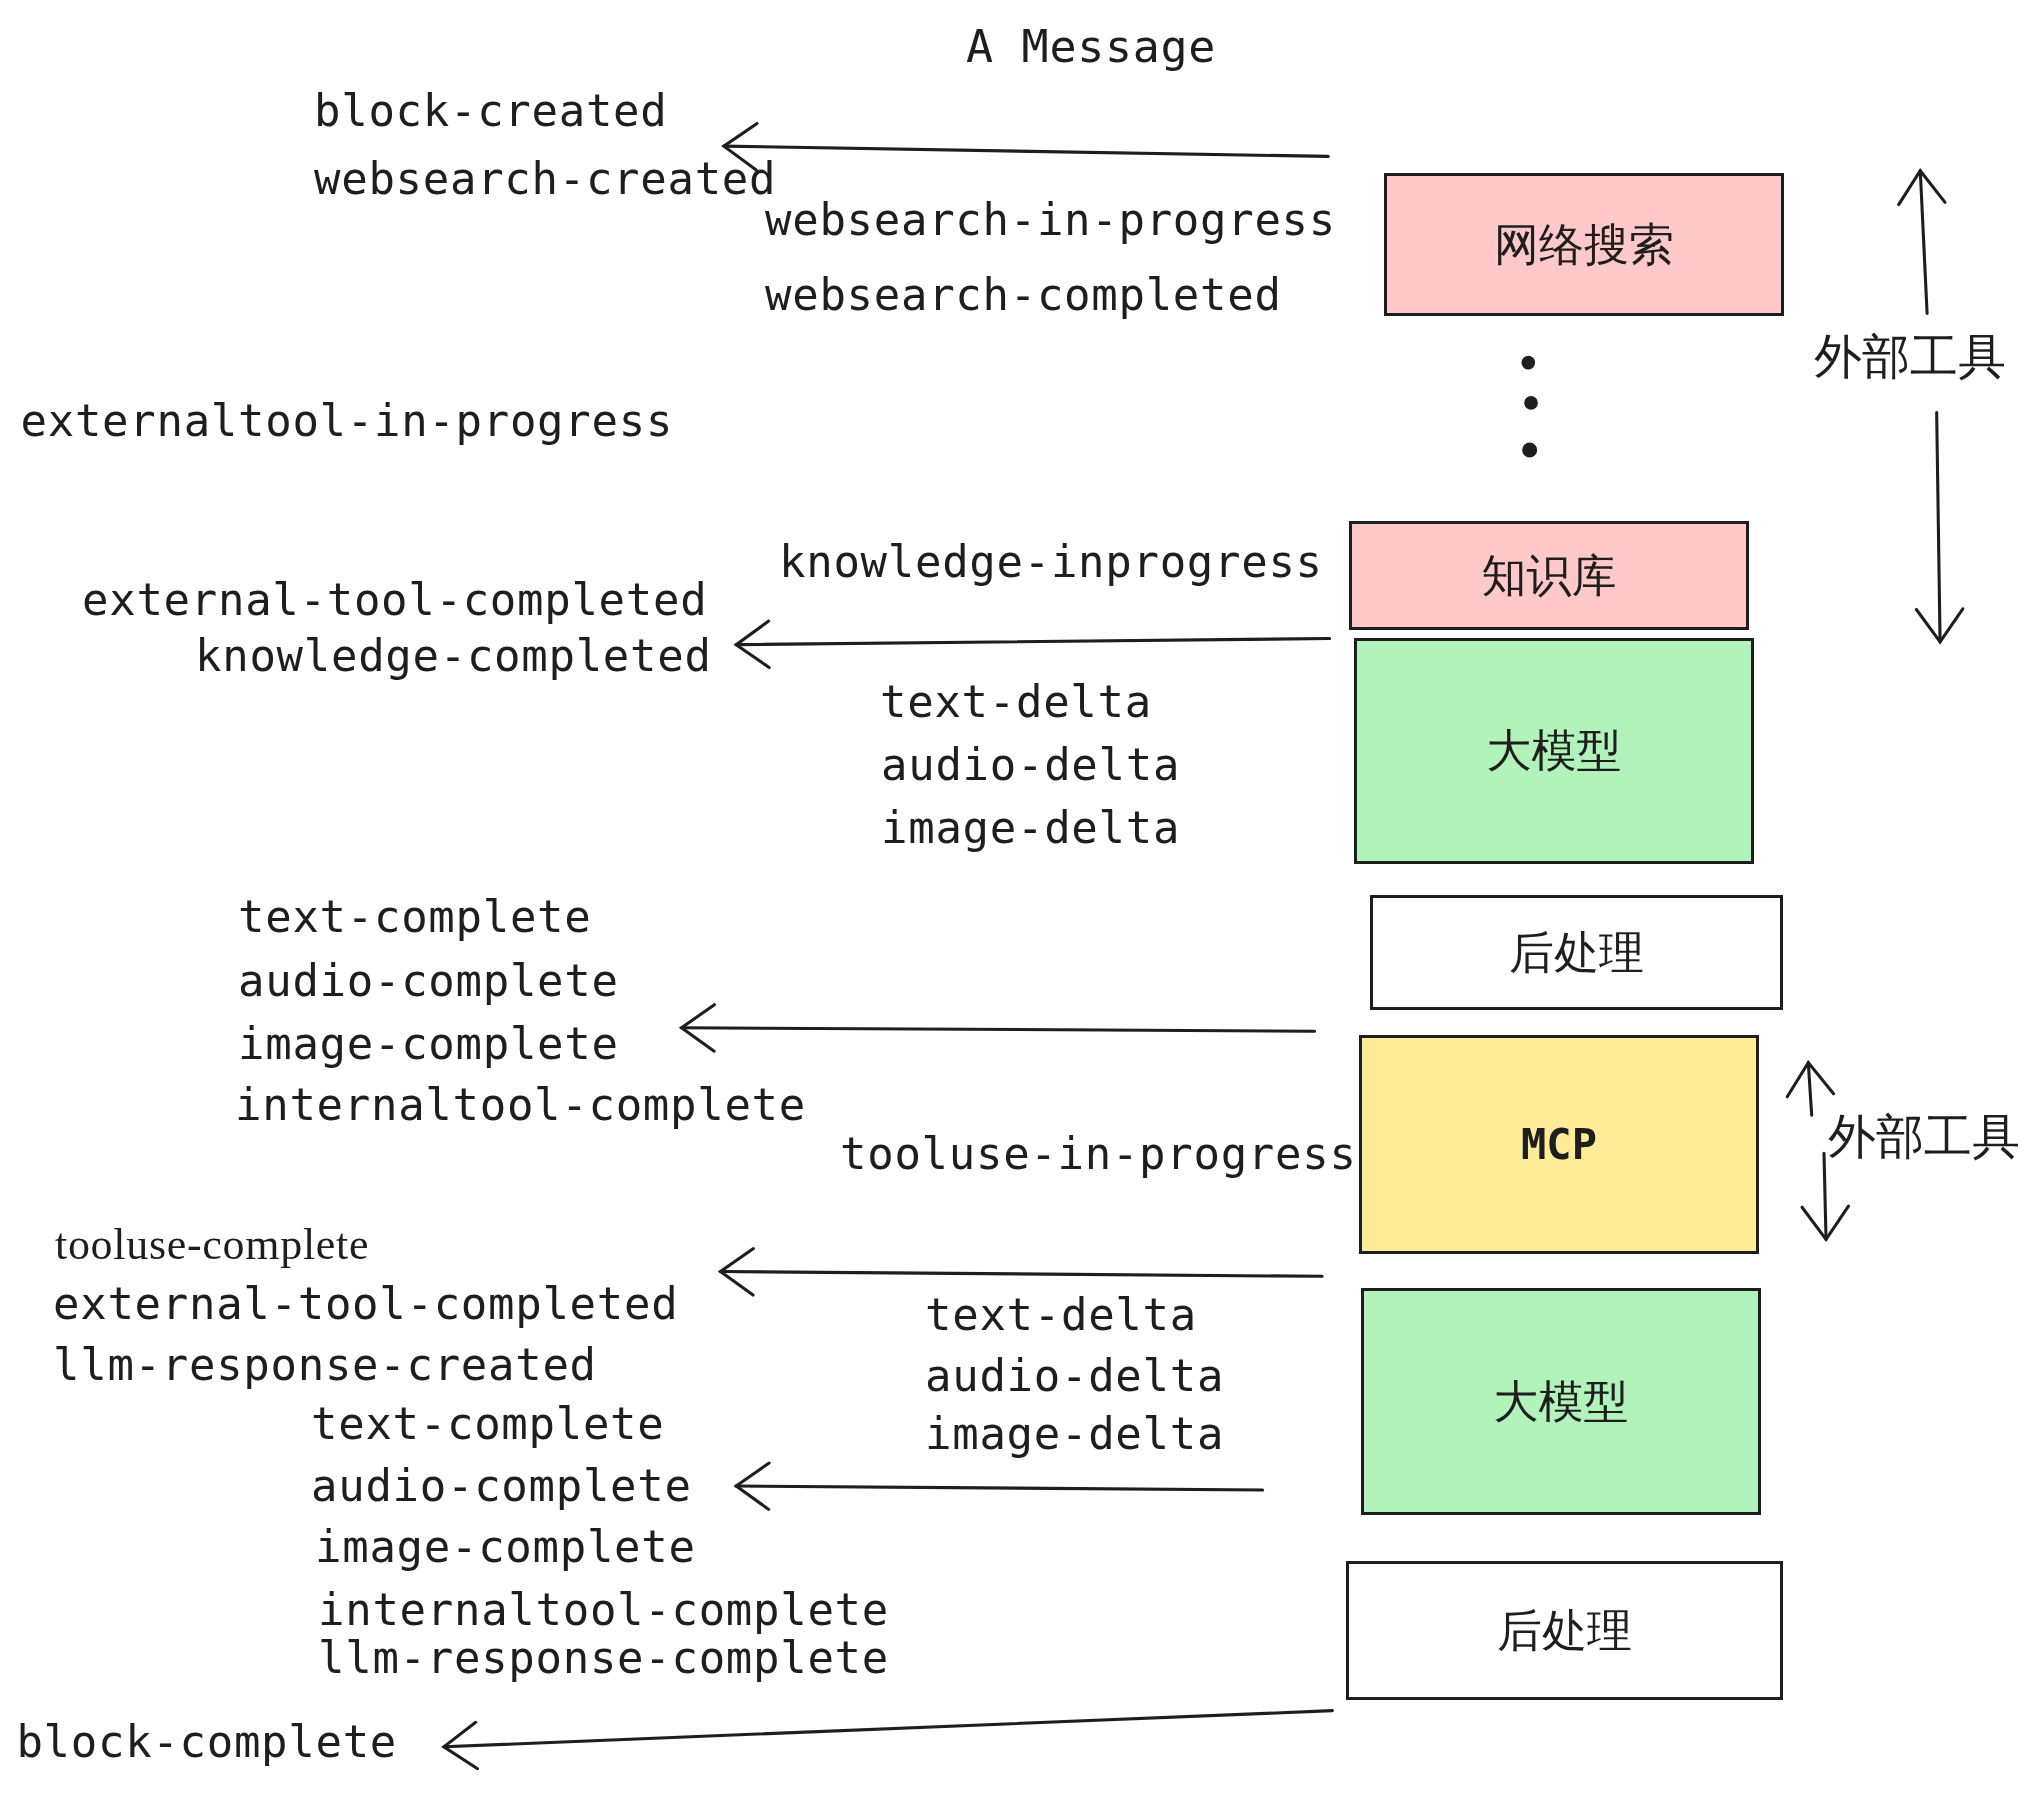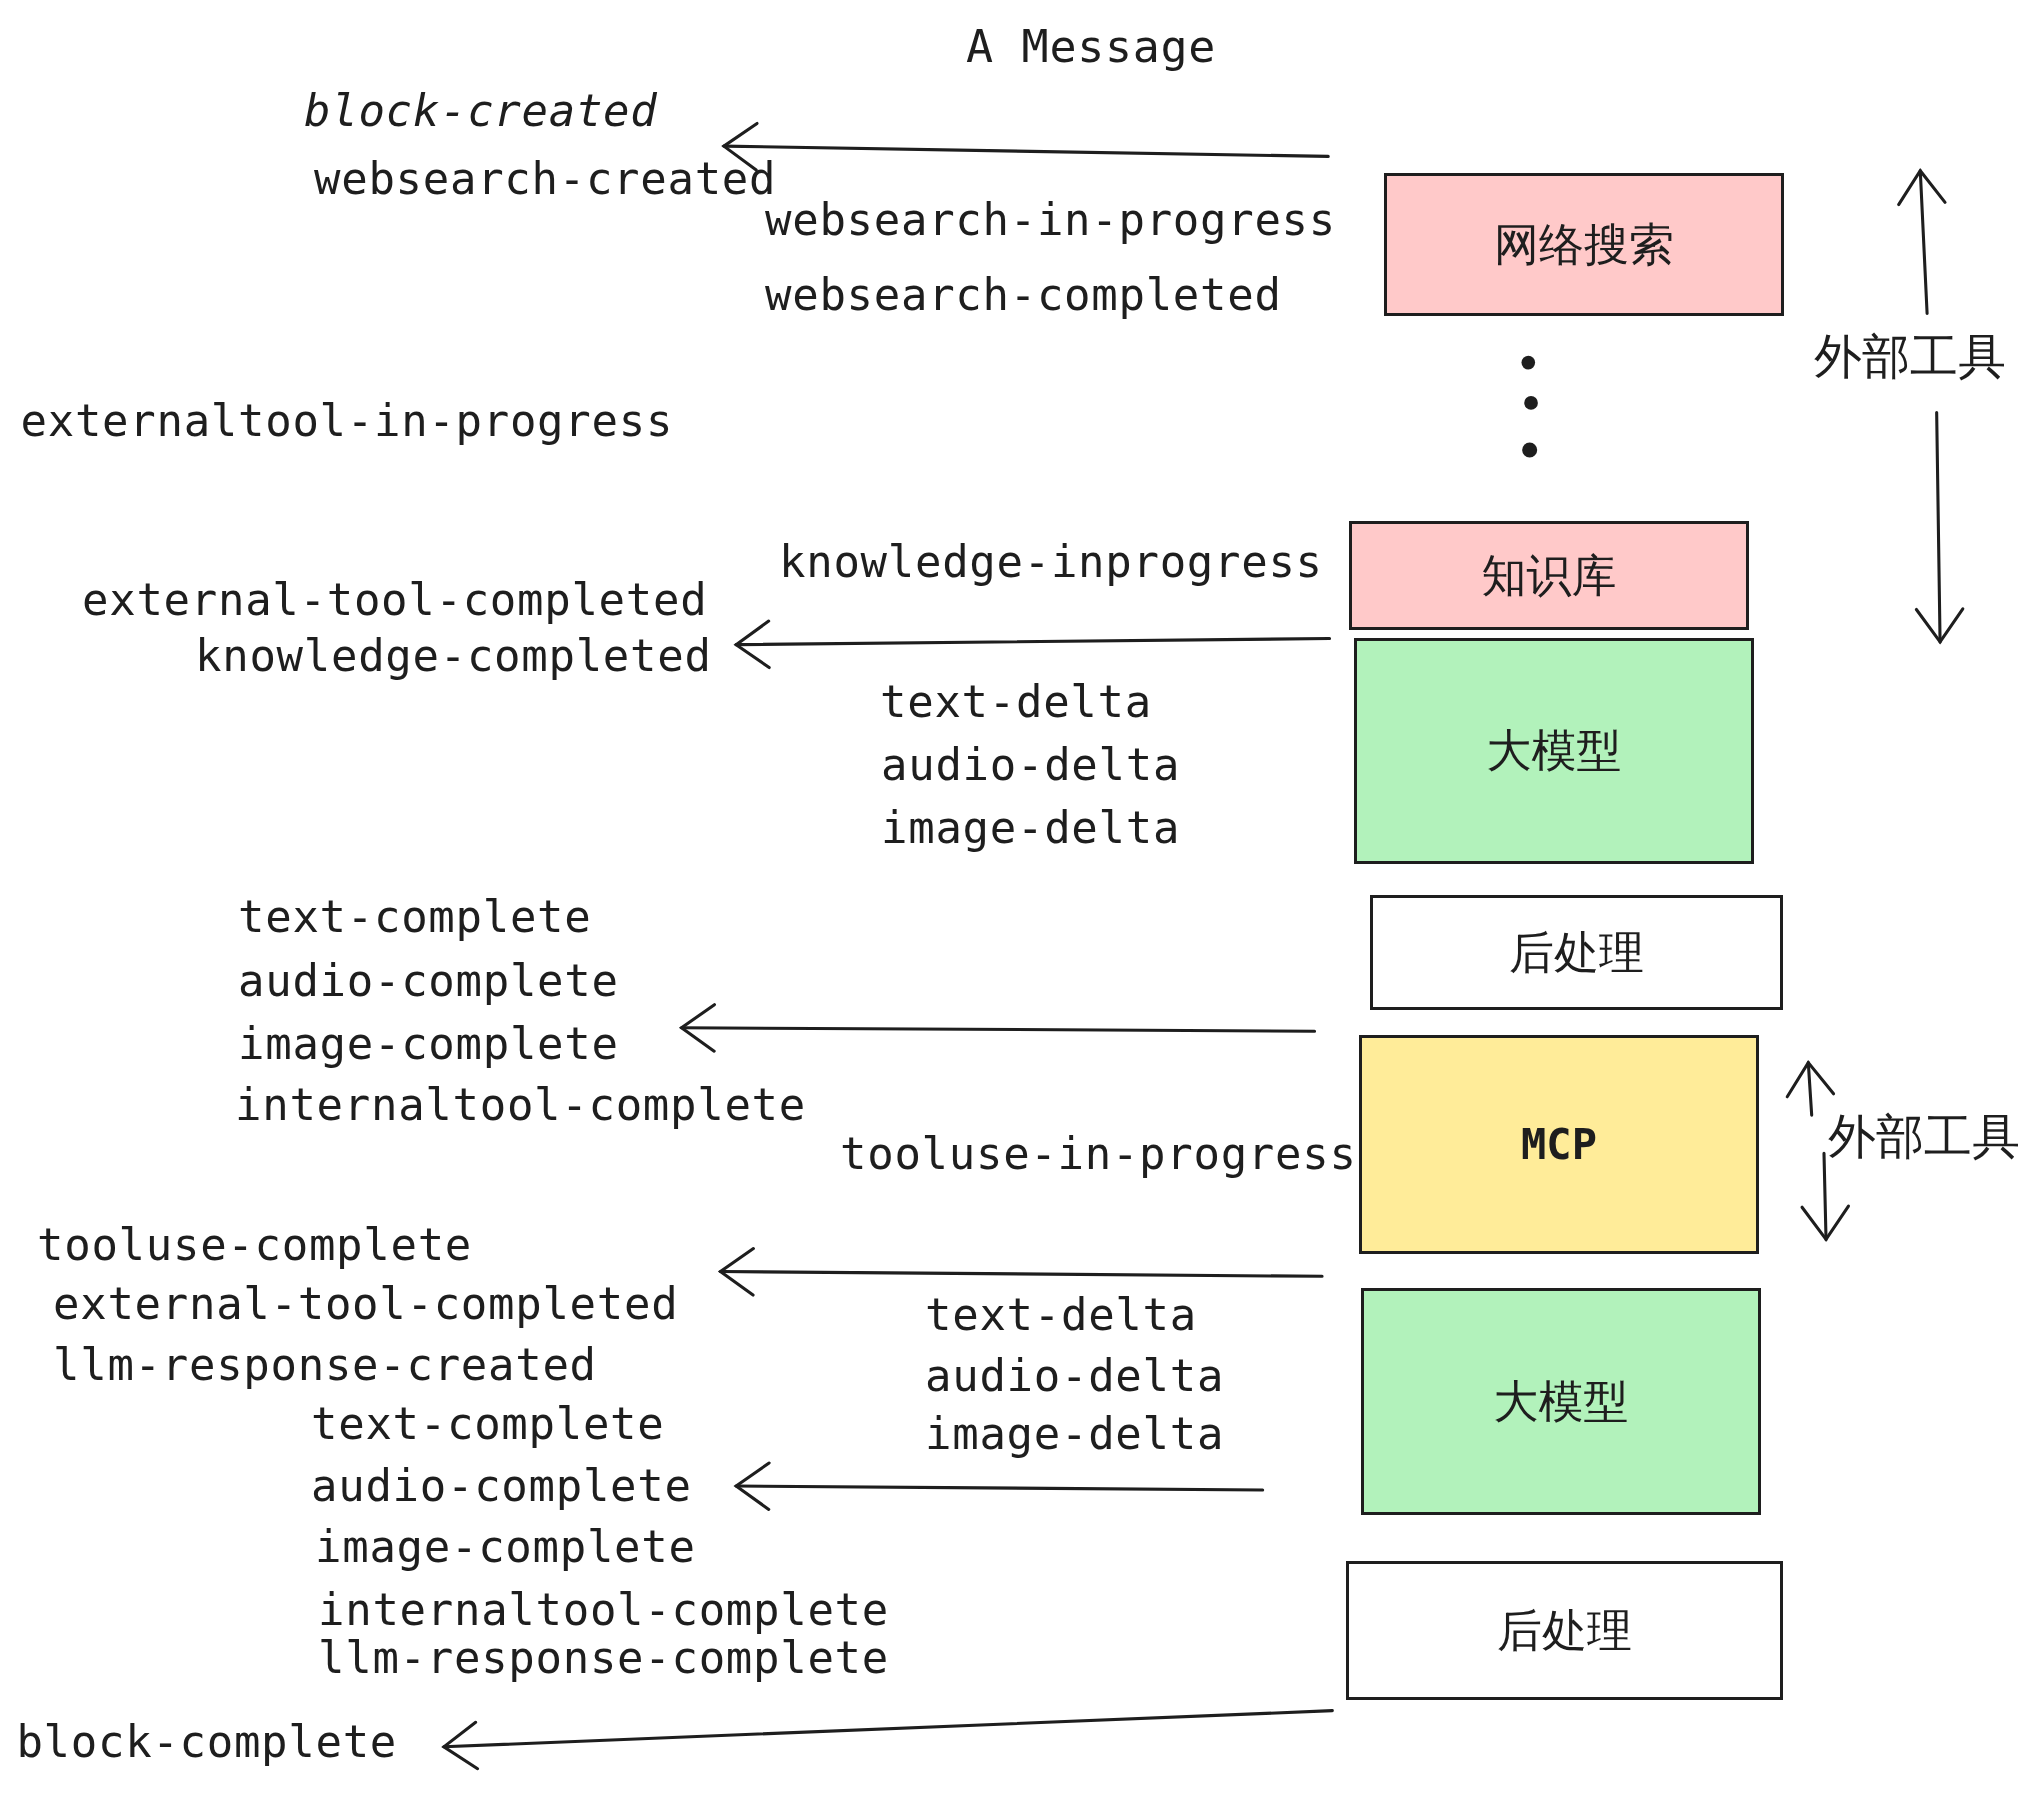--- a/index.html
+++ b/index.html
@@ -44,37 +44,37 @@
 <div class="box fill-pink" style="left:1349px;top:521px;width:400px;height:109px;">知识库</div>
 <div class="box fill-green" style="left:1354px;top:638px;width:400px;height:226px;">大模型</div>
 <div class="box fill-white" style="left:1370px;top:895px;width:413px;height:115px;">后处理</div>
 <div class="box fill-yellow mono" style="left:1359px;top:1035px;width:400px;height:219px;">MCP</div>
 <div class="box fill-green" style="left:1361px;top:1288px;width:400px;height:227px;">大模型</div>
 <div class="box fill-white" style="left:1346px;top:1561px;width:437px;height:139px;">后处理</div>
 
 <div class="side-label" style="left:1814px;top:329px;">外部工具</div>
 <div class="side-label" style="left:1828px;top:1109px;">外部工具</div>
 
-<div class="evt" style="left:304px;top:89px;font-style:italic;">block-created</div>
+<div class="evt" style="left:314px;top:89px;">block-created</div>
 <div class="evt" style="left:314px;top:157px;">websearch-created</div>
 <div class="evt" style="left:765px;top:198px;">websearch-in-progress</div>
 <div class="evt" style="left:765px;top:273px;">websearch-completed</div>
 <div class="evt" style="left:20.5px;top:399px;">externaltool-in-progress</div>
 <div class="evt" style="left:779px;top:540px;">knowledge-inprogress</div>
 <div class="evt" style="left:82px;top:578px;">external-tool-completed</div>
 <div class="evt" style="left:195px;top:634px;">knowledge-completed</div>
 <div class="evt" style="left:880px;top:680px;">text-delta</div>
 <div class="evt" style="left:881px;top:743px;">audio-delta</div>
 <div class="evt" style="left:881px;top:806px;">image-delta</div>
 <div class="evt" style="left:238px;top:895px;">text-complete</div>
 <div class="evt" style="left:238px;top:959px;">audio-complete</div>
 <div class="evt" style="left:238px;top:1022px;">image-complete</div>
 <div class="evt" style="left:235px;top:1083px;">internaltool-complete</div>
 <div class="evt" style="left:840px;top:1132px;">tooluse-in-progress</div>
-<div class="evt" style="left:37px;top:1223px;">tooluse-complete</div>
+<div class="evt" style="left:55px;top:1223px;font-family:Liberation Serif, serif;">tooluse-complete</div>
 <div class="evt" style="left:53px;top:1282px;">external-tool-completed</div>
 <div class="evt" style="left:53px;top:1343px;">llm-response-created</div>
 <div class="evt" style="left:925px;top:1293px;">text-delta</div>
 <div class="evt" style="left:925px;top:1354px;">audio-delta</div>
 <div class="evt" style="left:925px;top:1412px;">image-delta</div>
 <div class="evt" style="left:311px;top:1402px;">text-complete</div>
 <div class="evt" style="left:311px;top:1464px;">audio-complete</div>
 <div class="evt" style="left:315px;top:1525px;">image-complete</div>
 <div class="evt" style="left:318px;top:1588px;">internaltool-complete</div>
 <div class="evt" style="left:318px;top:1636px;">llm-response-complete</div>

